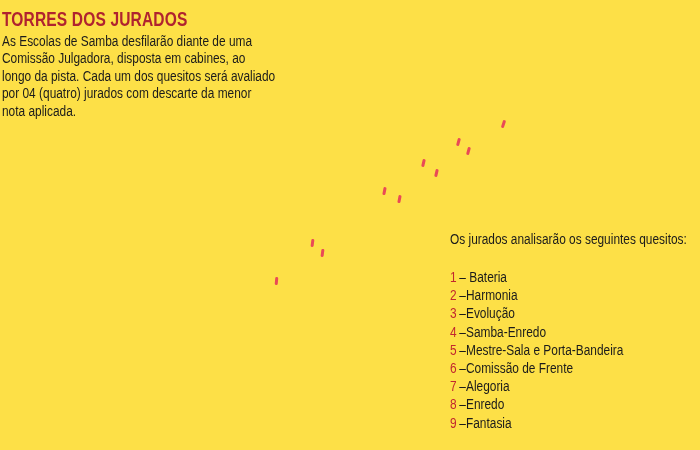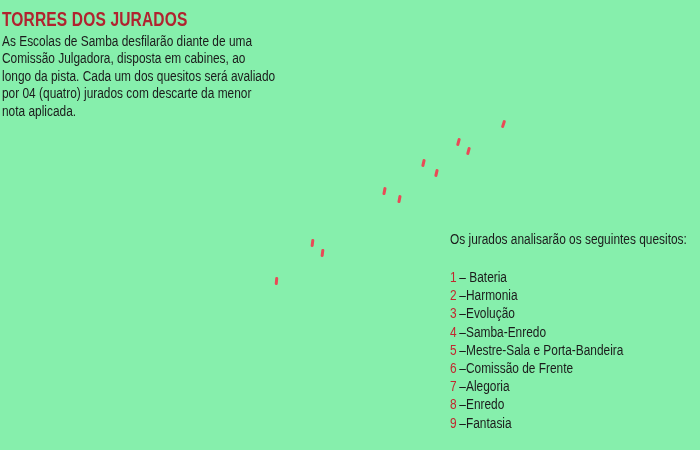--- a/index.html
+++ b/index.html
@@ -1,20 +1,20 @@
 <!DOCTYPE html>
 <html><head>
 <meta charset="utf-8">
 <style>
   html, body { margin: 0; padding: 0; background: #ffffff; }
   .page {
     position: relative;
     width: 700px;
     height: 450px;
-    background: #86efac;
+    background: #fde047;
     overflow: hidden;
     font-family: "Liberation Sans", sans-serif;
     color: #1b1b1b;
   }
   .cond { transform-origin: 0 0; white-space: nowrap; }
 
   .title {
     position: absolute;
     left: 2px;
     top: 7px;

